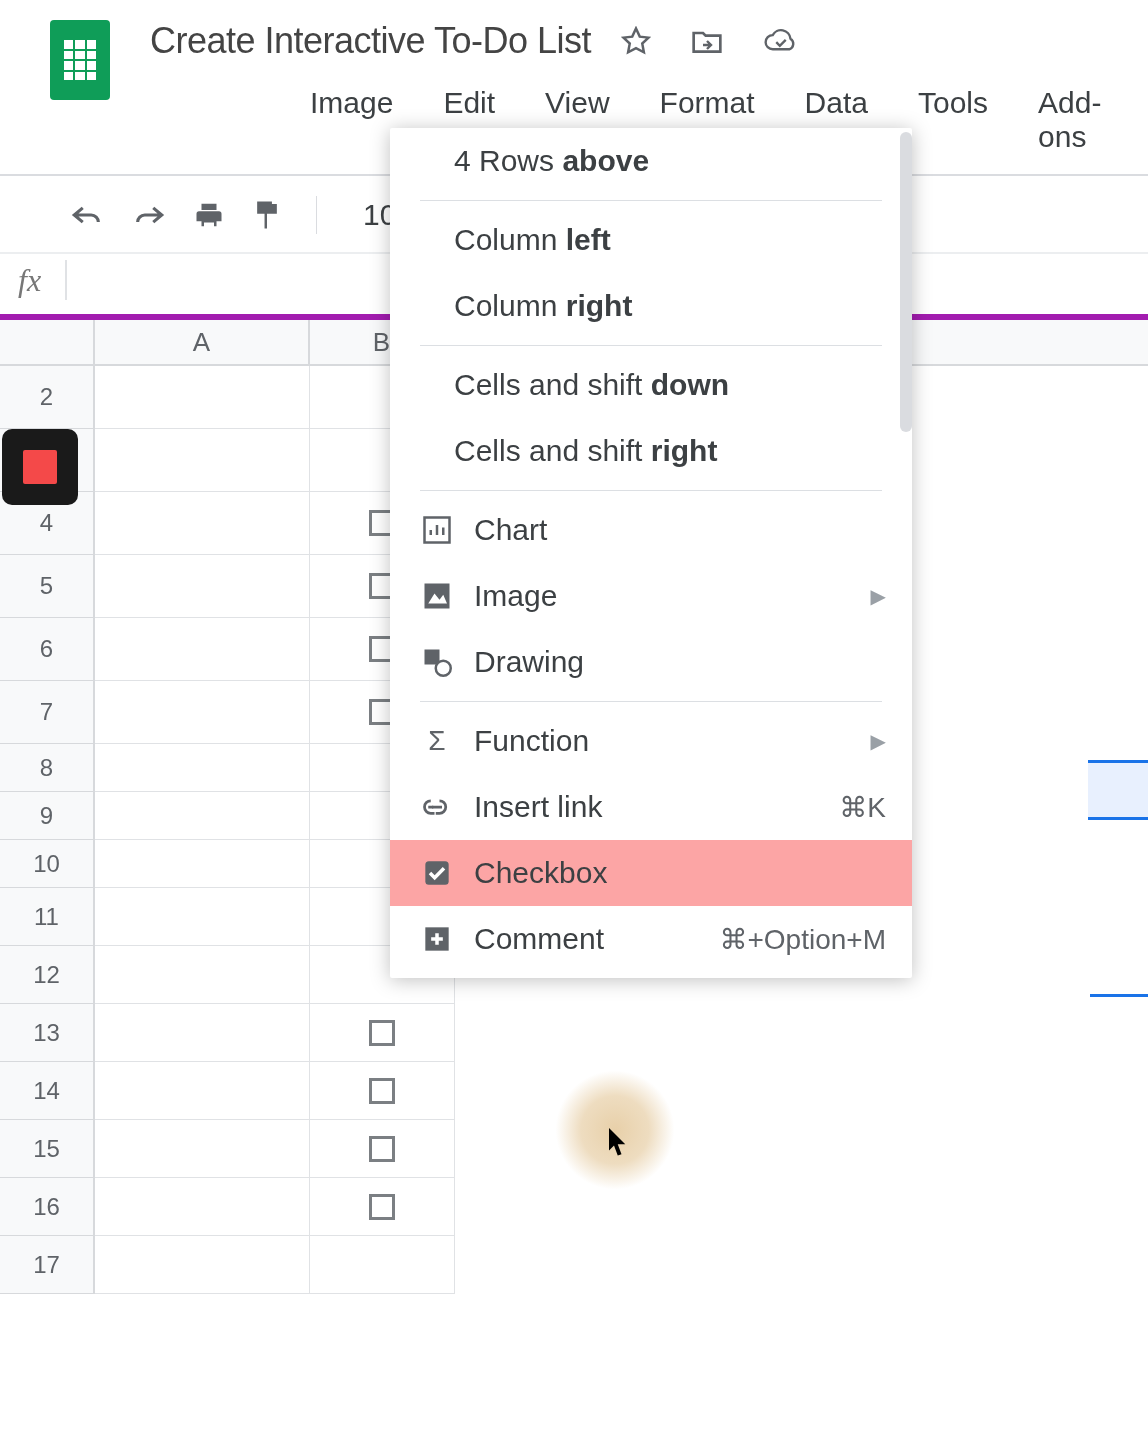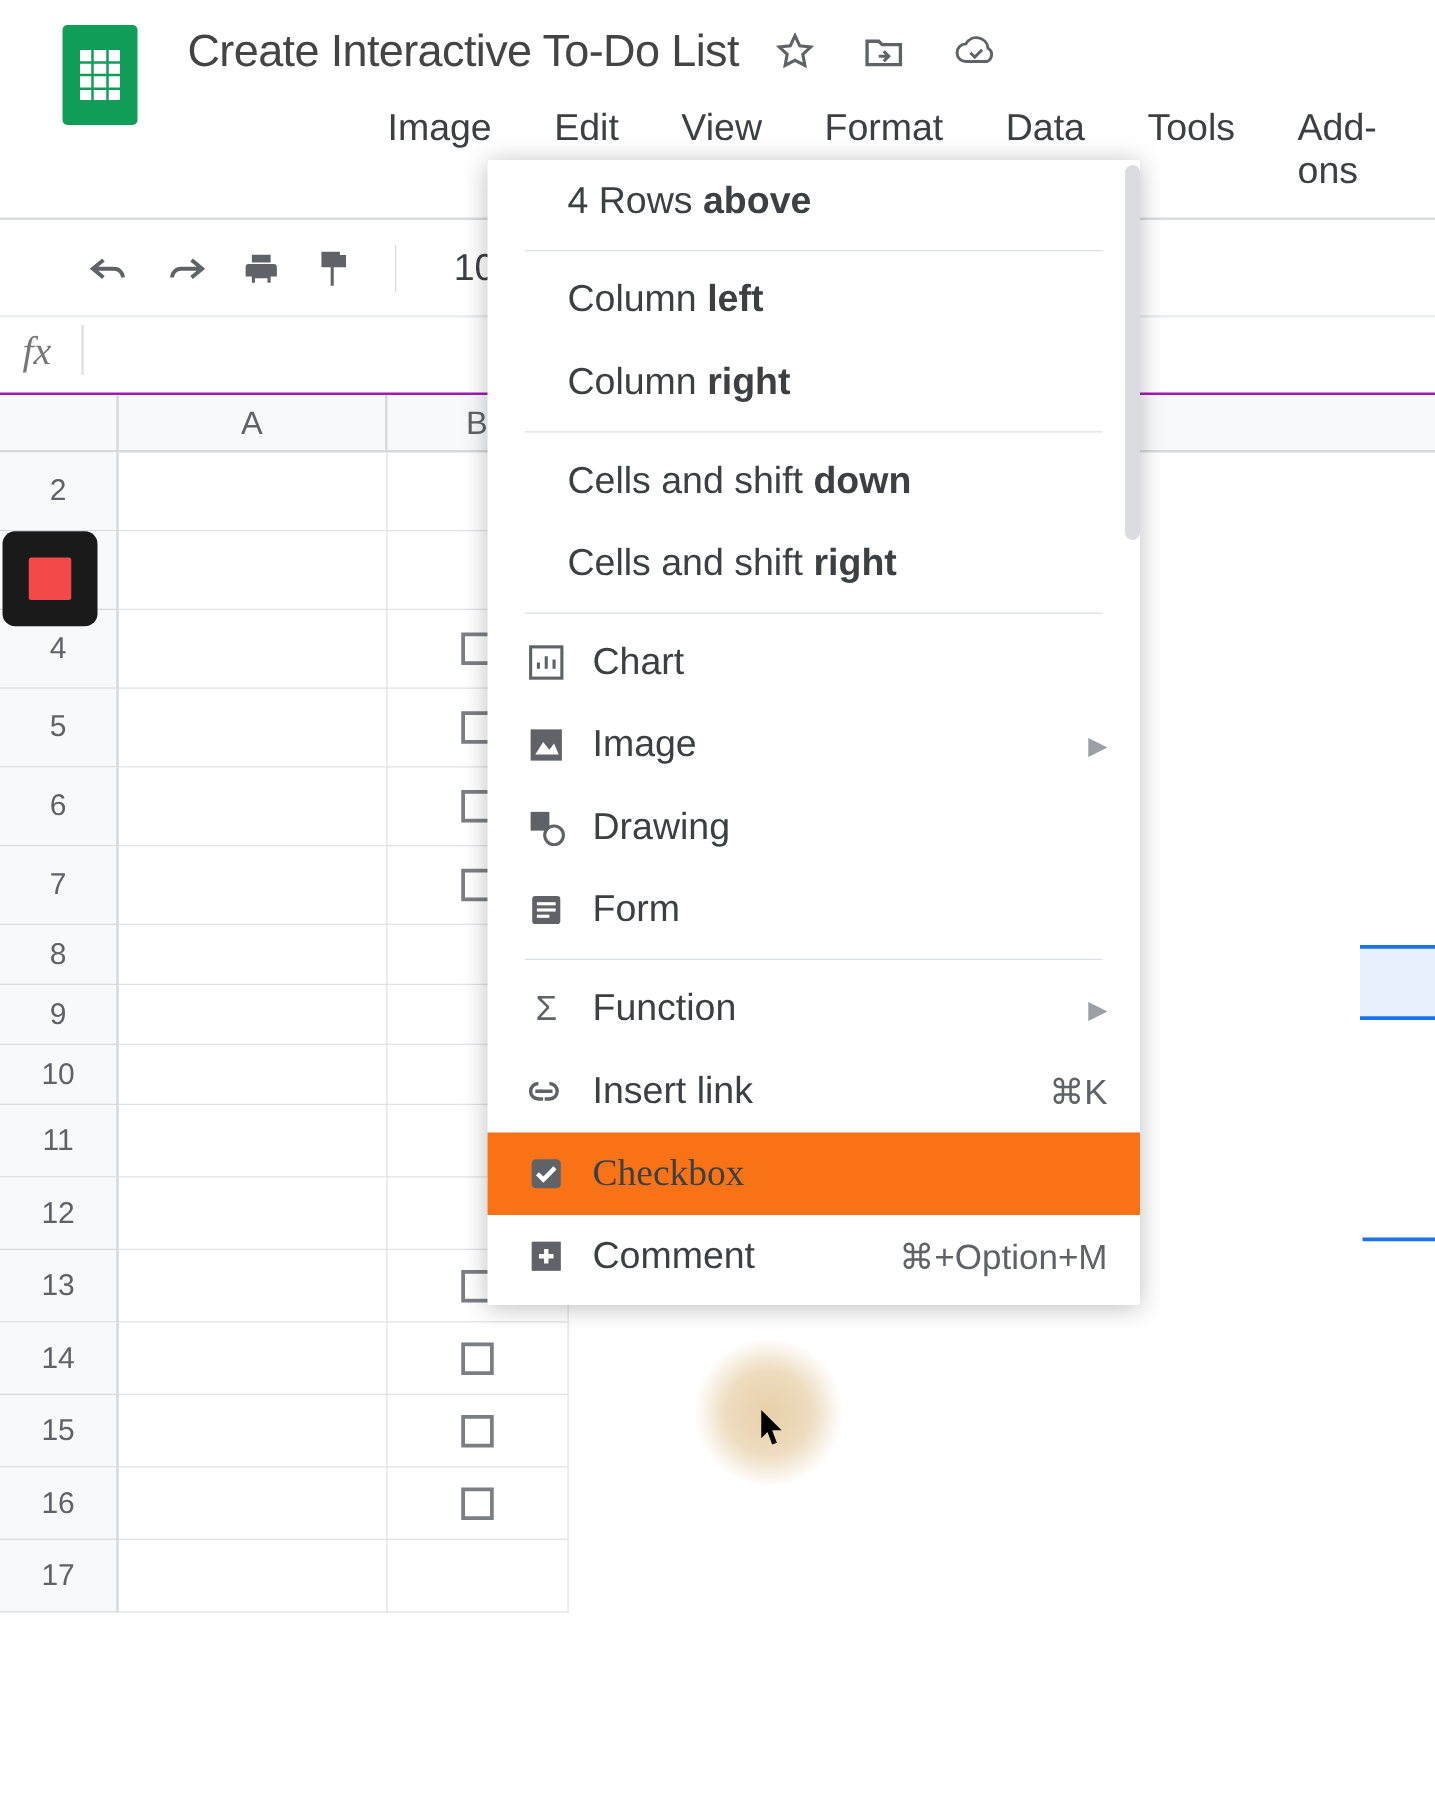--- a/index.html
+++ b/index.html
@@ -79,21 +79,21 @@
   }
   .tb-icon { color: #5f6368; display:inline-flex; }
   .tb-sep { width:1px; height:38px; background:#dadce0; margin:0 6px; }
   .zoom-label { font-size:30px; color:#3c4043; margin-left:12px; }
 
   
   .formula-bar {
     display:flex;
     align-items:center;
     padding: 6px 0 14px 18px;
-    border-bottom: 2px solid #a21caf;
+    border-bottom: 6px solid #a21caf;
   }
   .fx-label { font-family: 'Times New Roman', serif; font-style: italic; font-size: 32px; color:#777; margin-right: 24px; }
   .fx-divider { width:2px; height:40px; background:#e0e2e5; }
 
   
   .grid {
     position: relative;
   }
   .col-headers {
     display:flex;
@@ -173,21 +173,21 @@
     cursor:pointer;
     position:relative;
   }
   .dd-item.text-only { padding-left: 64px; }
   .dd-item .lead-icon { width:34px; height:34px; display:inline-flex; align-items:center; justify-content:center; color:#5f6368; flex-shrink:0; }
   .dd-item .label { flex:1; }
   .dd-item .label b { font-weight:700; }
   .dd-item .chevron { color:#9aa0a6; font-size:20px; }
   .dd-item .shortcut { color:#5f6368; font-size:28px; }
   .dd-sep { height:1px; background:#dcdfe3; margin: 6px 30px; }
-  .dd-item.hover { background:#f97316;font-family:Liberation Serif, serif; }
+  .dd-item.hover { background:#fca5a5; }
 
   
   .halo {
     position:absolute;
     width:120px; height:120px;
     background: radial-gradient(circle, rgba(224,192,140,0.75) 0%, rgba(224,192,140,0.55) 40%, rgba(224,192,140,0) 70%);
     border-radius:50%;
     z-index:20;
     pointer-events:none;
   }
@@ -460,31 +460,20 @@
   </div>
   <div class="dd-item">
     <span class="lead-icon">
       <svg width="30" height="30" viewBox="0 0 24 24" fill="#5f6368">
           <rect x="2" y="2" width="12" height="12"></rect>
           <circle cx="17" cy="17" r="6" fill="#fff" stroke="#5f6368" stroke-width="2"></circle>
         </svg>
     </span>
     <span class="label">Drawing</span>
   </div>
-  <div class="dd-item">
-    <span class="lead-icon">
-      <svg width="30" height="30" viewBox="0 0 24 24" fill="#5f6368">
-          <rect x="3" y="3" width="18" height="18" rx="2"></rect>
-          <rect x="6" y="7" width="12" height="2" fill="#fff"></rect>
-          <rect x="6" y="11" width="12" height="2" fill="#fff"></rect>
-          <rect x="6" y="15" width="8" height="2" fill="#fff"></rect>
-        </svg>
-    </span>
-    <span class="label">Form</span>
-  </div>
   <div class="dd-sep"></div>
 
   <div class="dd-item">
     <span class="lead-icon" style="font-size:28px;font-weight:400;">Σ</span>
     <span class="label">Function</span>
     <span class="chevron">▶</span>
   </div>
   <div class="dd-item">
     <span class="lead-icon">
       <svg width="30" height="20" viewBox="0 0 24 14" fill="none" stroke="#5f6368" stroke-width="2.2">

